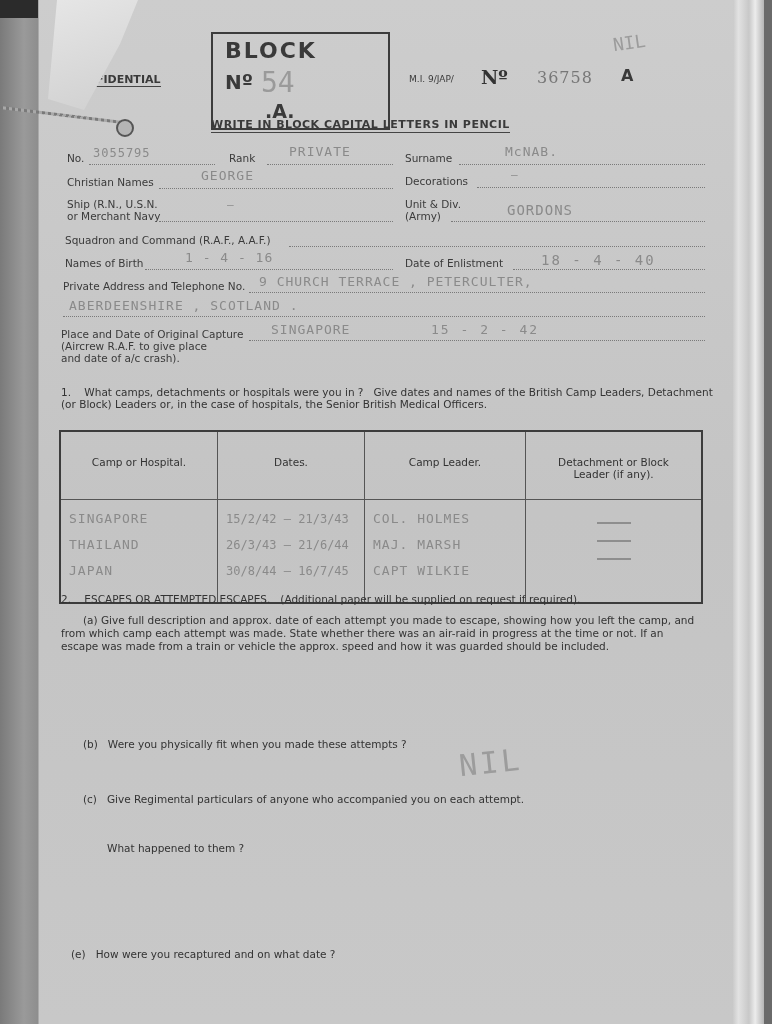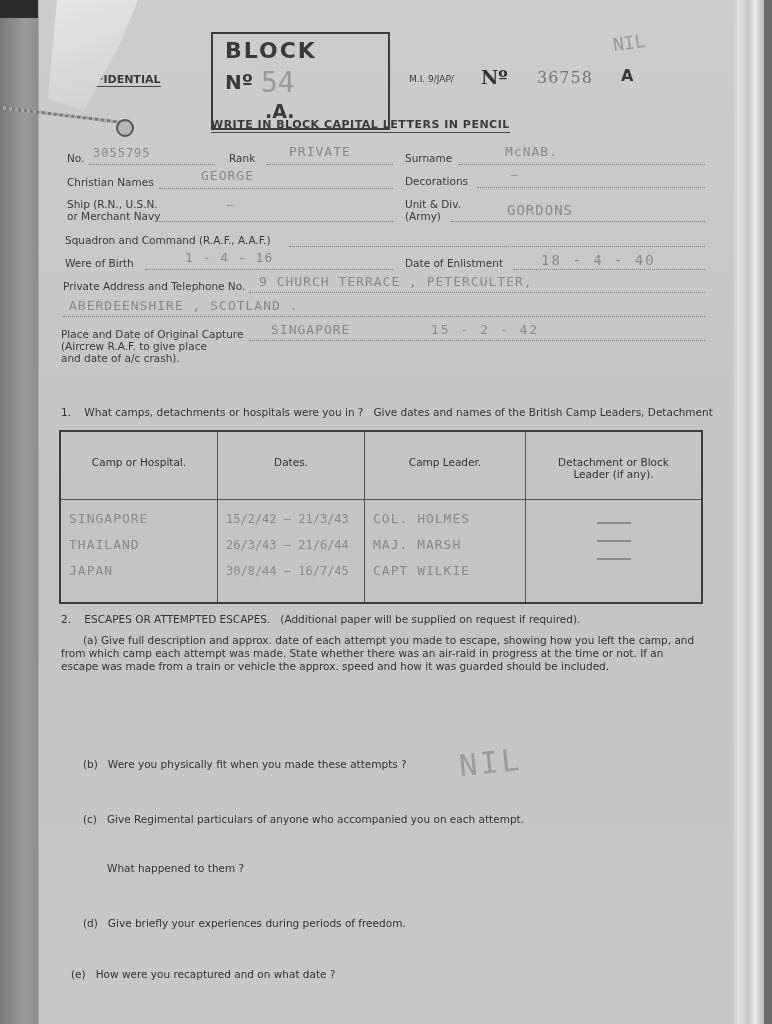--- a/index.html
+++ b/index.html
@@ -49,21 +49,21 @@
   .stamp-no { position:absolute; left:12px; top:36px; font-size:20px; color:#3a3a3a; font-weight:bold; }
   .stamp-val { position:absolute; left:48px; top:32px; font-size:28px; color:#9a9a9a; font-family:"DejaVu Sans Mono", monospace; }
   .stamp-a { position:absolute; left:52px; top:66px; font-size:19px; color:#3a3a3a; font-weight:bold; }
   .hdr-instr { position:absolute; left:172px; top:118px; font-size:11px; font-weight:bold; color:#3a3a3a; letter-spacing:0.5px; border-bottom:1px solid #444; padding-bottom:1px; }
   .conf { position:absolute; left:52px; top:73px; font-size:11px; font-weight:bold; color:#3a3a3a; border-bottom:1px solid #444; }
   .ref-lbl { position:absolute; left:370px; top:74px; font-size:9px; color:#3a3a3a; }
   .ref-no { position:absolute; left:442px; top:66px; font-size:19px; font-family:"DejaVu Serif", serif; font-weight:bold; color:#333; }
   .ref-val { position:absolute; left:498px; top:68px; font-size:16px; font-family:"DejaVu Serif", serif; color:#777; letter-spacing:1px; }
   .ref-suffix { position:absolute; left:582px; top:66px; font-size:16px; font-weight:bold; color:#3a3a3a; }
   .pencil-nil-top { position:absolute; left:574px; top:32px; font-size:18px; color:#9c9c9c; font-family:"DejaVu Sans Mono", monospace; transform:rotate(-8deg); }
-  .q { font-size:10.5px; color:#333; line-height:12px;margin-top:20px; }
+  .q { font-size:10.5px; color:#333; line-height:12px; }
   table.camps {
     position:absolute; left:20px; top:430px; width:644px; border-collapse:collapse;
     border:2px solid #3c3c3c;
   }
   table.camps th, table.camps td { border:1px solid #555; }
   table.camps th { height:42px; font-weight:normal; font-size:10.5px; color:#333; vertical-align:top; padding-top:24px; }
   table.camps td { vertical-align:top; padding:6px 8px 4px 8px; height:92px; }
   .cell-lines div { height:26px; line-height:26px; }
   .dash { display:block; width:34px; border-top:2px solid #8e8e8e; margin:16px auto 0; }
   .pencil-nil-mid { position:absolute; left:420px; top:745px; font-size:30px; color:#9c9c9c; font-family:"DejaVu Sans Mono", monospace; transform:rotate(-6deg); letter-spacing:3px; }
@@ -128,21 +128,21 @@
 
   <div class="abs lbl" style="left:366px;top:198px">Unit &amp; Div.</div>
   <div class="abs lbl" style="left:366px;top:210px">(Army)</div>
   <div class="dotline" style="left:412px;top:221px;width:254px"></div>
   <div class="abs hand" style="left:468px;top:202px;font-size:14px">GORDONS</div>
 
   <div class="abs lbl" style="left:26px;top:234px">Squadron and Command (R.A.F., A.A.F.)</div>
   <div class="dotline" style="left:250px;top:246px;width:416px"></div>
   <div class="abs hand" style="left:270px;top:228px"></div>
 
-  <div class="abs lbl" style="left:26px;top:257px">Were of Birth</div>
+  <div class="abs lbl" style="left:26px;top:257px">Names of Birth</div>
   <div class="dotline" style="left:106px;top:269px;width:248px"></div>
   <div class="abs hand" style="left:146px;top:250px">1 - 4 - 16</div>
 
   <div class="abs lbl" style="left:366px;top:257px">Date of Enlistment</div>
   <div class="dotline" style="left:474px;top:269px;width:192px"></div>
   <div class="abs hand" style="left:502px;top:252px;font-size:14px;letter-spacing:2px">18 - 4 - 40</div>
 
   <div class="abs lbl" style="left:24px;top:280px">Private Address and Telephone No.</div>
   <div class="dotline" style="left:210px;top:292px;width:456px"></div>
   <div class="abs hand" style="left:220px;top:274px">9 CHURCH TERRACE ,     PETERCULTER,</div>
@@ -150,20 +150,21 @@
   <div class="abs hand" style="left:30px;top:298px">ABERDEENSHIRE , SCOTLAND .</div>
 
   <div class="abs lbl" style="left:22px;top:328px">Place and Date of Original Capture</div>
   <div class="abs lbl" style="left:22px;top:340px">(Aircrew R.A.F. to give place</div>
   <div class="abs lbl" style="left:22px;top:352px">and date of a/c crash).</div>
   <div class="dotline" style="left:210px;top:340px;width:456px"></div>
   <div class="abs hand" style="left:232px;top:322px">SINGAPORE</div>
   <div class="abs hand" style="left:392px;top:322px;letter-spacing:2px">15 - 2 - 42</div>
 
   <div class="abs q" style="left:22px;top:386px;white-space:pre">1.    What camps, detachments or hospitals were you in ?   Give dates and names of the British Camp Leaders, Detachment</div>
+  <div class="abs q" style="left:22px;top:398px">(or Block) Leaders or, in the case of hospitals, the Senior British Medical Officers.</div>
 
   <table class="camps">
     <thead>
       <tr>
         <th style="width:154px">Camp or Hospital.</th>
         <th style="width:144px">Dates.</th>
         <th style="width:158px">Camp Leader.</th>
         <th style="padding-left:30px;padding-right:30px">Detachment or Block Leader (if any).</th>
       </tr>
     </thead>
@@ -195,19 +196,18 @@
 
   <div class="abs q" style="left:22px;top:593px;white-space:pre">2.    ESCAPES OR ATTEMPTED ESCAPES.   (Additional paper will be supplied on request if required).</div>
   <div class="abs q" style="left:44px;top:614px">(a)  Give full description and approx. date of each attempt you made to escape, showing how you left the camp, and</div>
   <div class="abs q" style="left:22px;top:627px">from which camp each attempt was made.   State whether there was an air-raid in progress at the time or not.   If an</div>
   <div class="abs q" style="left:22px;top:640px">escape was made from a train or vehicle the approx. speed and how it was guarded should be included.</div>
 
   <div class="abs q" style="left:44px;top:738px;white-space:pre">(b)   Were you physically fit when you made these attempts ?</div>
   <div class="pencil-nil-mid">NIL</div>
   <div class="abs q" style="left:44px;top:793px;white-space:pre">(c)   Give Regimental particulars of anyone who accompanied you on each attempt.</div>
   <div class="abs q" style="left:68px;top:842px">What happened to them ?</div>
-  <div class="abs q" style="left:44px;top:897px;white-space:pre">(d)   Give briefly your experiences during periods of freedom.</div>
   <div class="abs q" style="left:32px;top:948px;white-space:pre">(e)   How were you recaptured and on what date ?</div>
 </div>
 
 <div class="torn-flap"></div>
 <div class="string"></div>
 <div class="eyelet"></div>
 
 </body></html>

